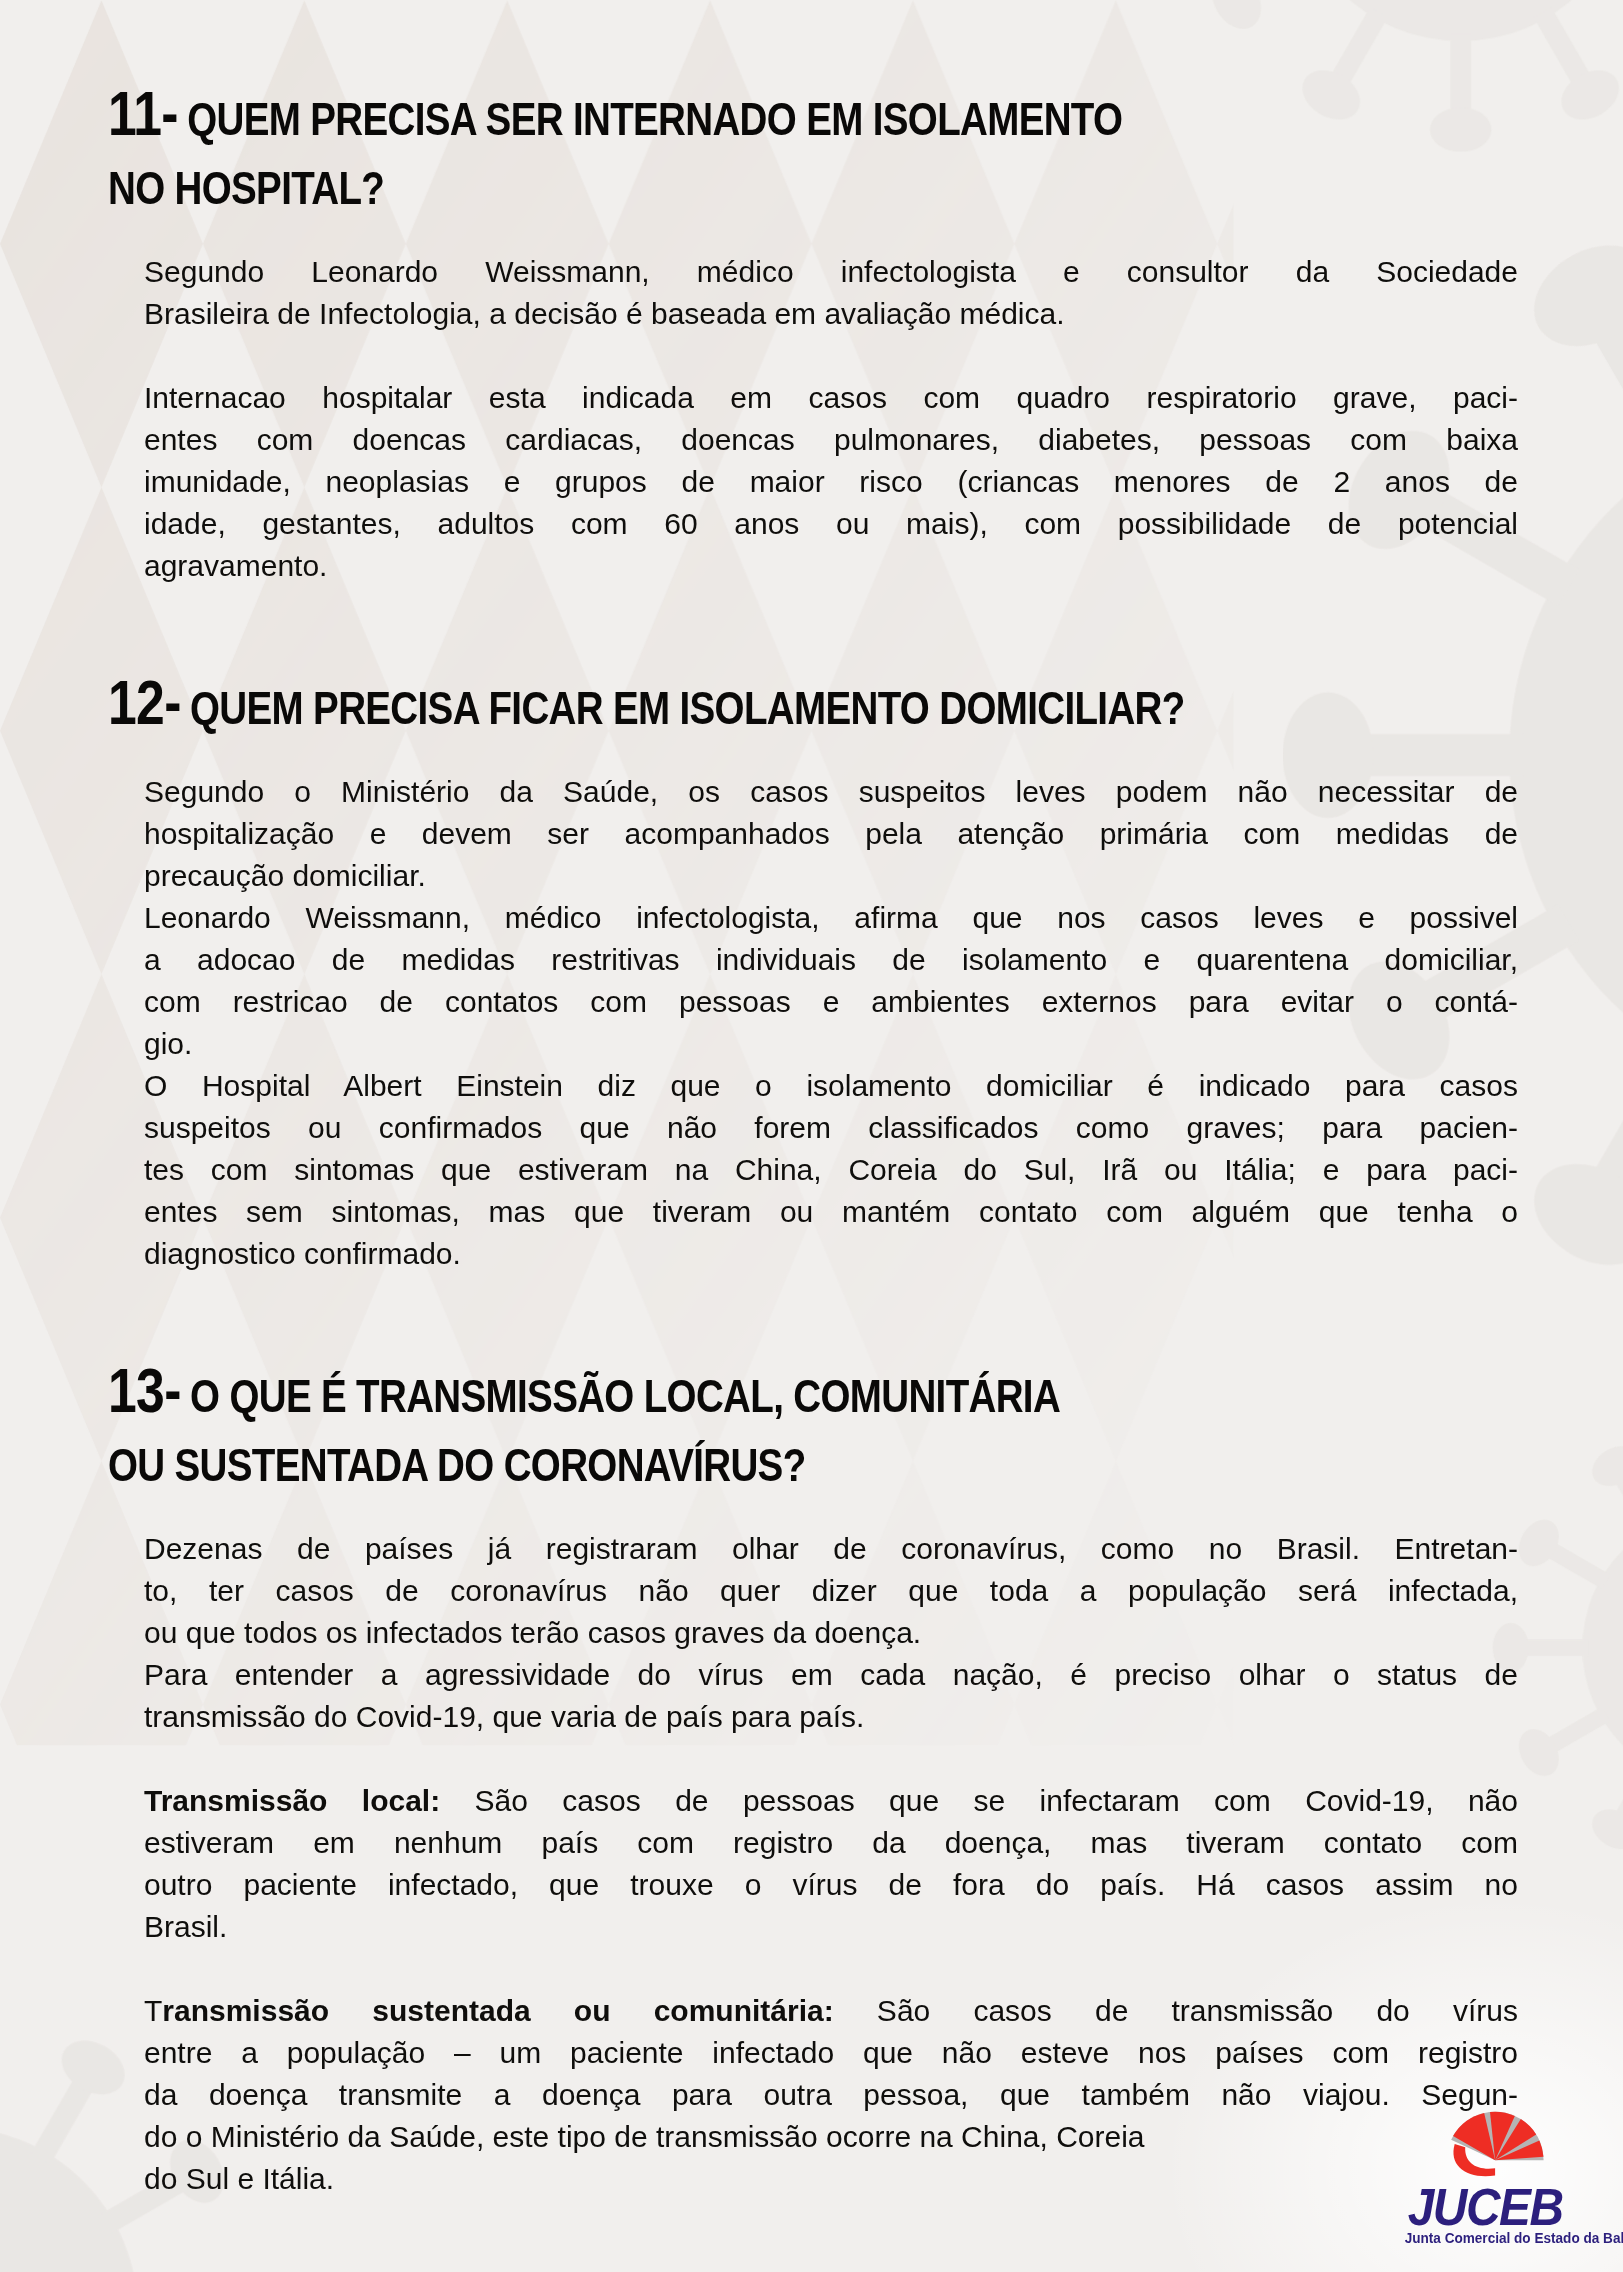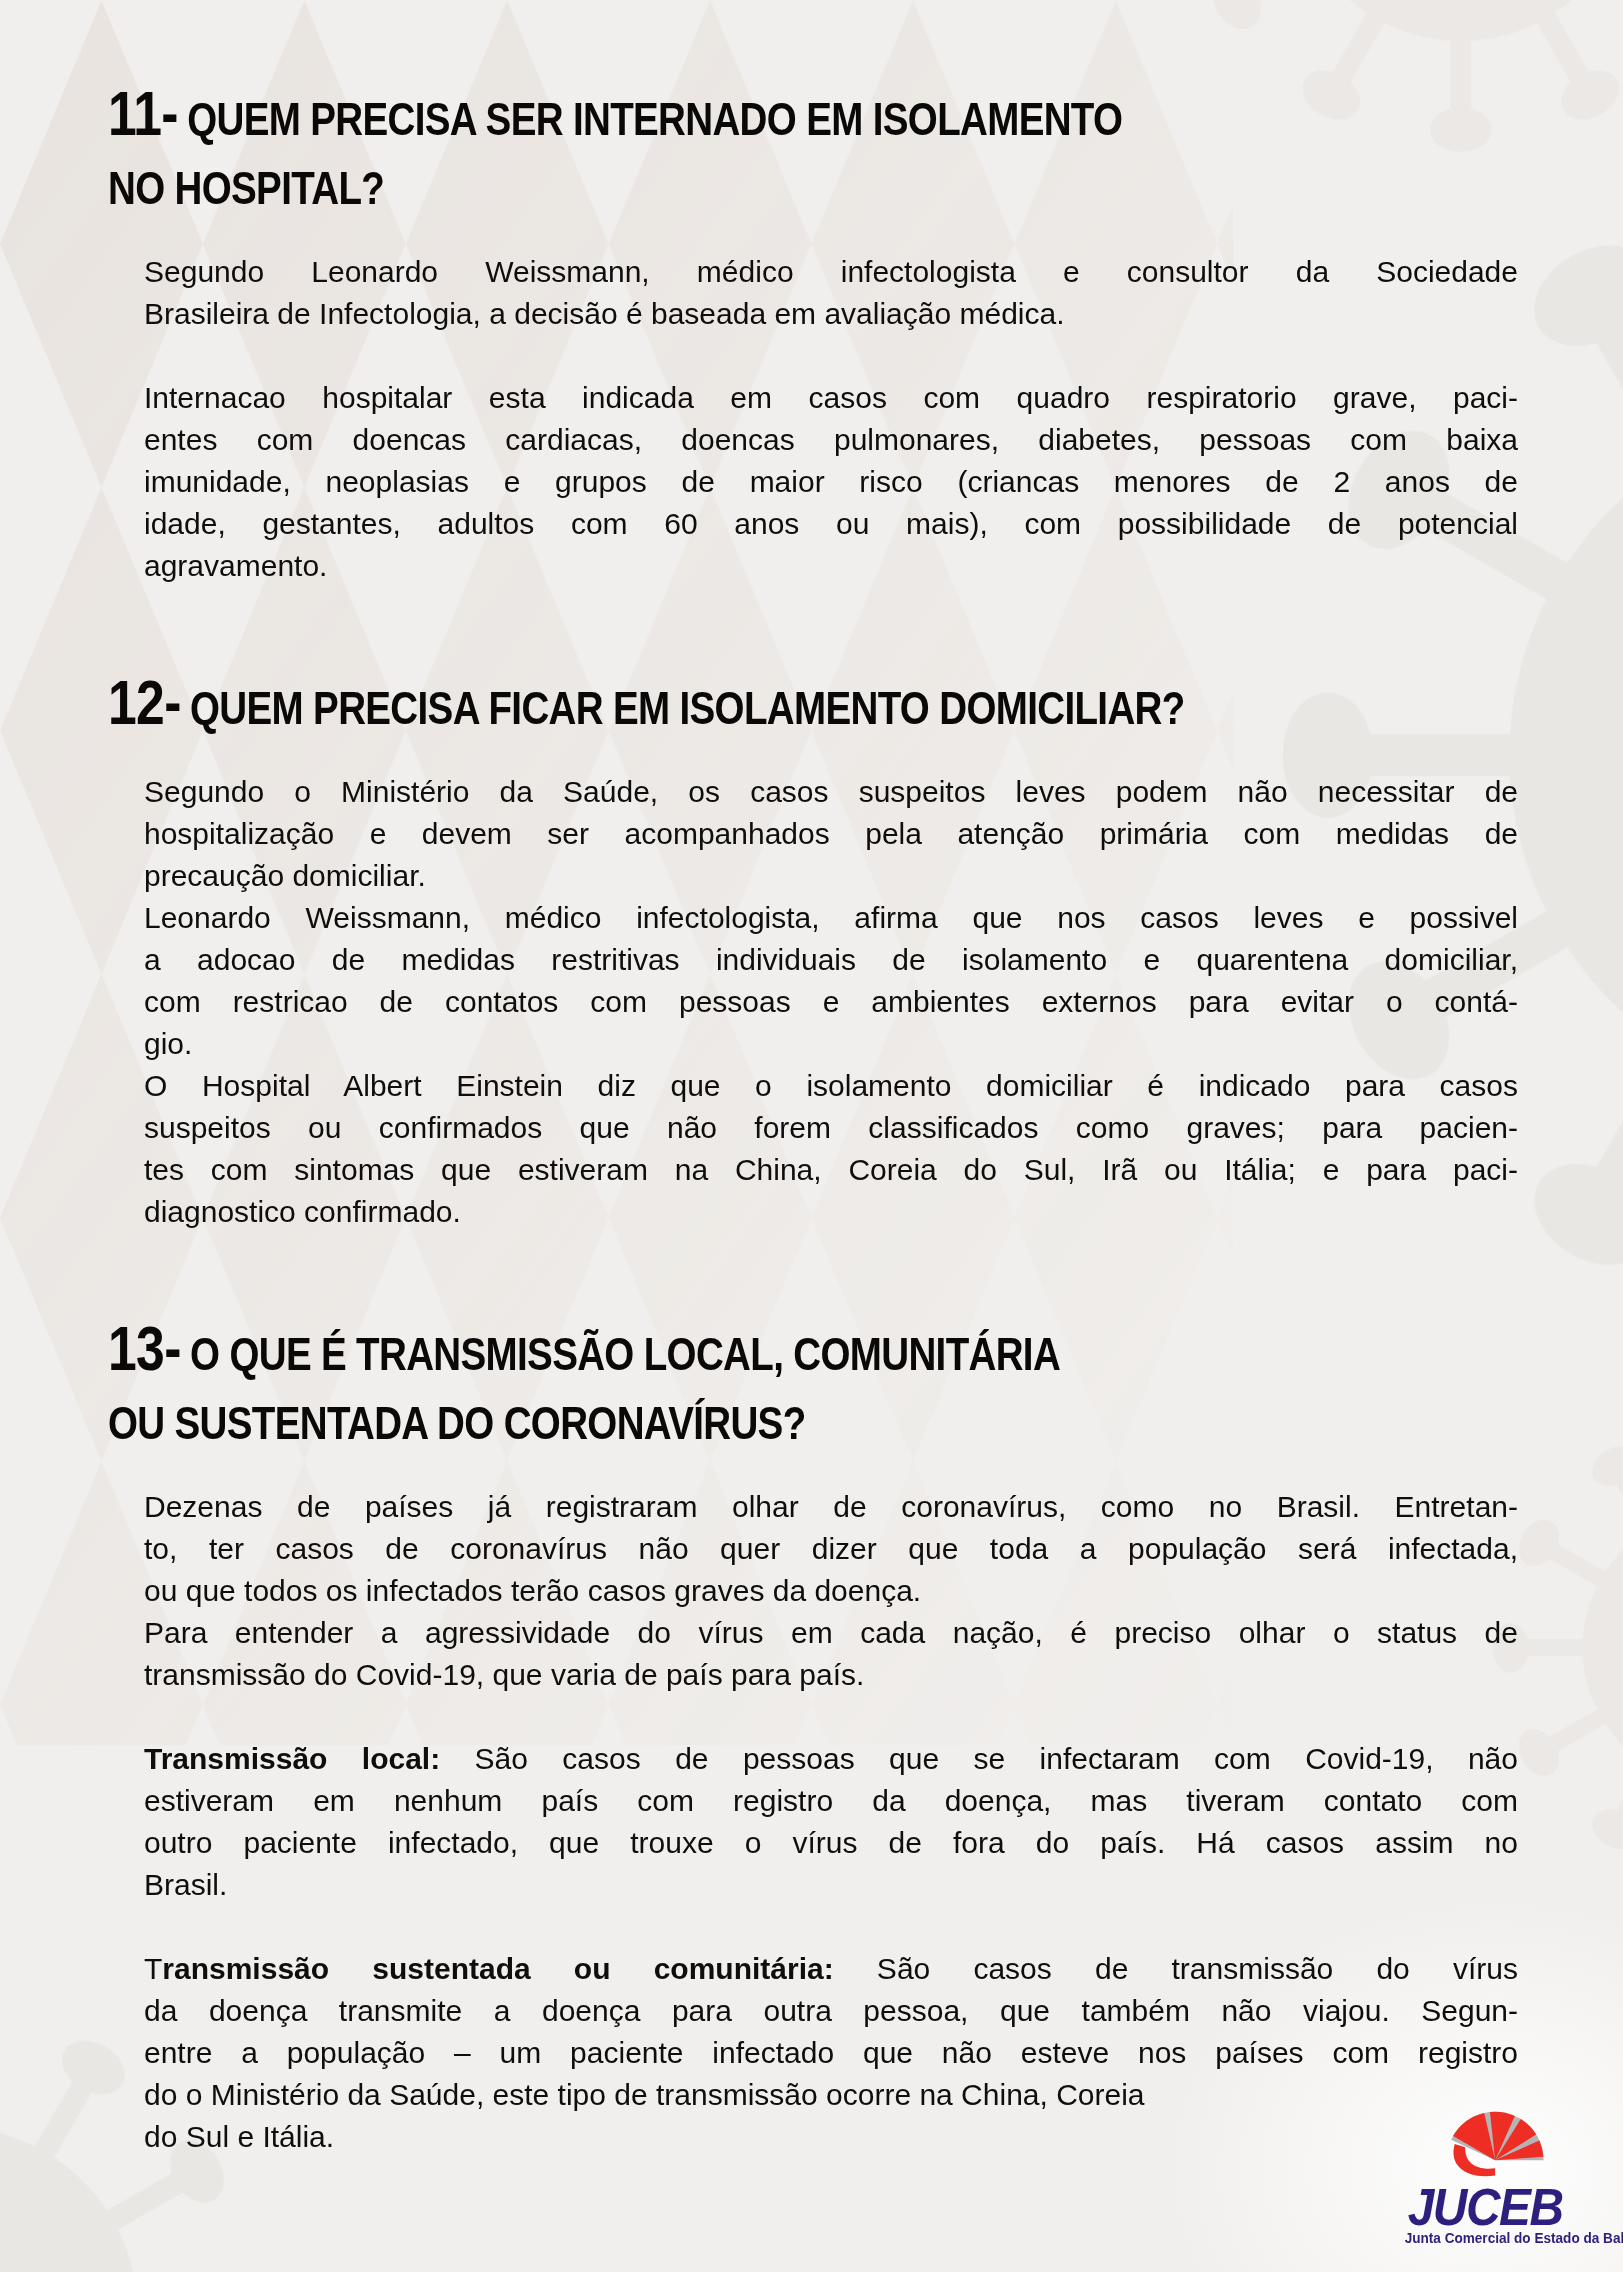--- a/index.html
+++ b/index.html
@@ -153,42 +153,43 @@
         <div class="line"><span>Segundo o Ministério da Saúde, os casos suspeitos leves podem não necessitar de</span></div>
         <div class="line"><span>hospitalização e devem ser acompanhados pela atenção primária com medidas de</span></div>
         <div class="line nj"><span>precaução domiciliar.</span></div>
         <div class="line"><span>Leonardo Weissmann, médico infectologista, afirma que nos casos leves e possivel</span></div>
         <div class="line"><span>a adocao de medidas restritivas individuais de isolamento e quarentena domiciliar,</span></div>
         <div class="line"><span>com restricao de contatos com pessoas e ambientes externos para evitar o contá-</span></div>
         <div class="line nj"><span>gio.</span></div>
         <div class="line"><span>O Hospital Albert Einstein diz que o isolamento domiciliar é indicado para casos</span></div>
         <div class="line"><span>suspeitos ou confirmados que não forem classificados como graves; para pacien-</span></div>
         <div class="line"><span>tes com sintomas que estiveram na China, Coreia do Sul, Irã ou Itália; e para paci-</span></div>
+        <div class="line"><span>entes sem sintomas, mas que tiveram ou mantém contato com alguém que tenha o</span></div>
         <div class="line nj"><span>diagnostico confirmado.</span></div>
       </div>
     </div>
     <div class="section s13">
       <div class="heading"><span class="hnum">13-</span><span class="htext">O QUE É TRANSMISSÃO LOCAL, COMUNITÁRIA<br>OU SUSTENTADA DO CORONAVÍRUS?</span></div>
       <div class="para">
         <div class="line"><span>Dezenas de países já registraram olhar de coronavírus, como no Brasil. Entretan-</span></div>
         <div class="line"><span>to, ter casos de coronavírus não quer dizer que toda a população será infectada,</span></div>
         <div class="line nj"><span>ou que todos os infectados terão casos graves da doença.</span></div>
         <div class="line"><span>Para entender a agressividade do vírus em cada nação, é preciso olhar o status de</span></div>
         <div class="line nj"><span>transmissão do Covid-19, que varia de país para país.</span></div>
       </div>
       <div class="para gap">
         <div class="line"><span class="b">Transmissão local:</span><span> São casos de pessoas que se infectaram com Covid-19, não</span></div>
         <div class="line"><span>estiveram em nenhum país com registro da doença, mas tiveram contato com</span></div>
         <div class="line"><span>outro paciente infectado, que trouxe o vírus de fora do país. Há casos assim no</span></div>
         <div class="line nj"><span>Brasil.</span></div>
       </div>
       <div class="para gap">
         <div class="line"><span>T</span><span class="b">ransmissão sustentada ou comunitária:</span><span> São casos de transmissão do vírus</span></div>
+        <div class="line"><span>entre a população – um paciente infectado que não esteve nos países com registro</span></div>
         <div class="line"><span>da doença transmite a doença para outra pessoa, que também não viajou. Segun-</span></div>
-        <div class="line"><span>entre a população – um paciente infectado que não esteve nos países com registro</span></div>
         <div class="line nj"><span>do o Ministério da Saúde, este tipo de transmissão ocorre na China, Coreia</span></div>
         <div class="line nj"><span>do Sul e Itália.</span></div>
       </div>
     </div>
   </main>
 
 <div id="logo">
   <div class="icon-wrap">
     <svg viewBox="0 0 125 106" width="101" height="86" xmlns="http://www.w3.org/2000/svg" aria-hidden="true">
 

